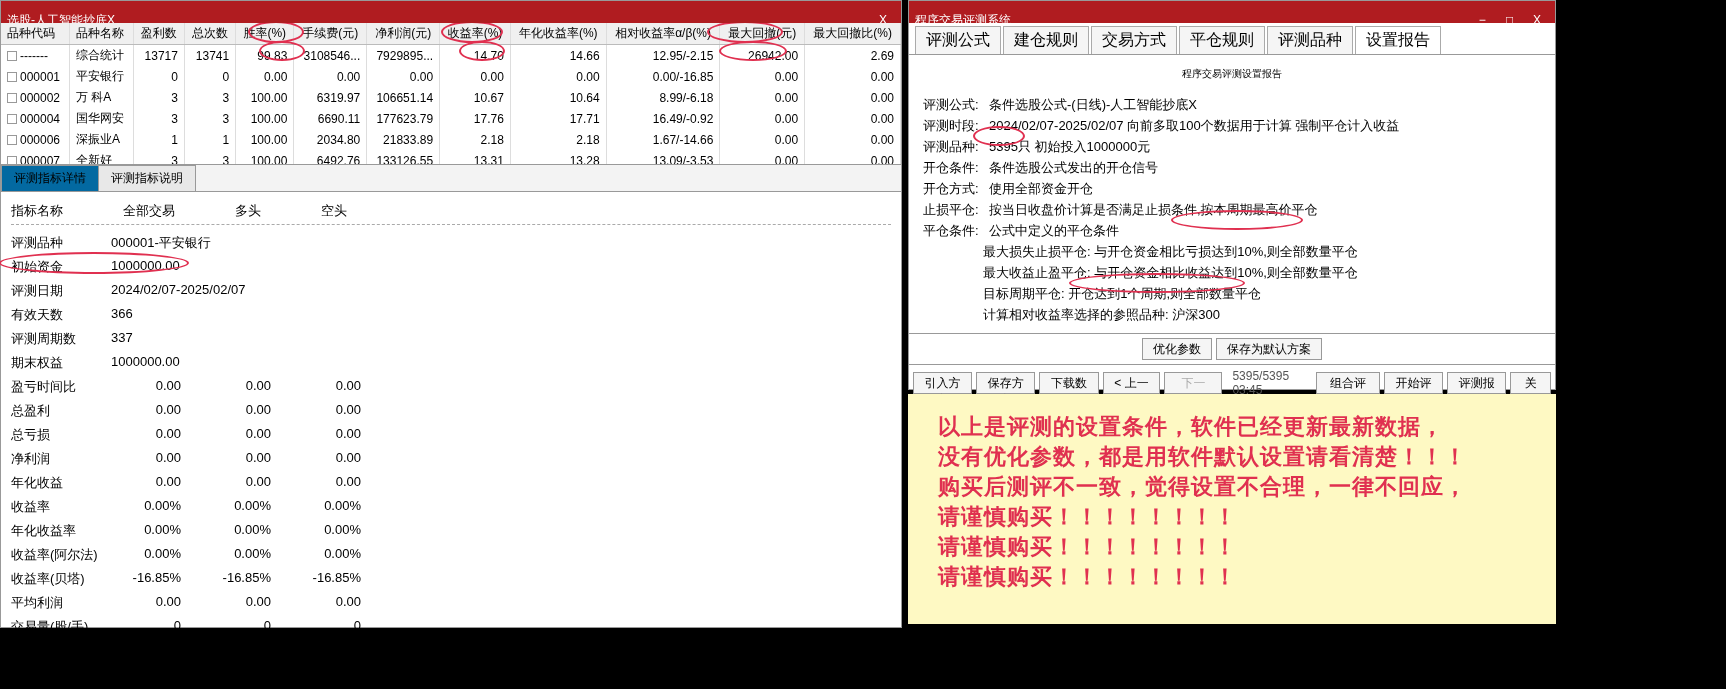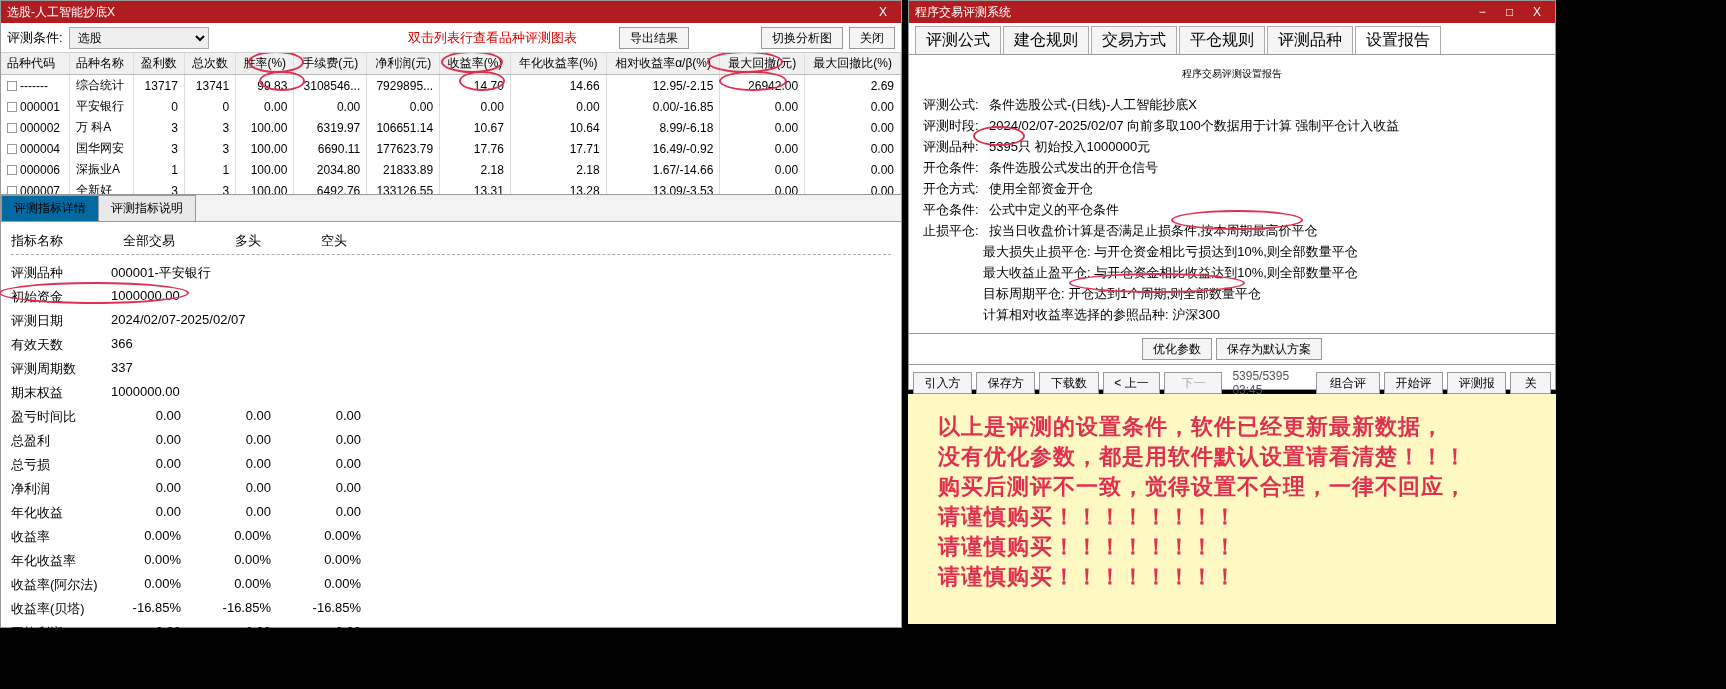--- a/index.html
+++ b/index.html
@@ -2,21 +2,21 @@
 <html><head>
 <meta charset="utf-8">
 <style>
 * { box-sizing: border-box; margin: 0; padding: 0; font-family: "Microsoft YaHei", "SimSun", sans-serif; }
 body { background: #000; width: 1726px; height: 689px; overflow: hidden; font-size: 12px; }
 
 .left-pane { position: absolute; left: 0; top: 0; width: 902px; height: 628px; background: #fff; border: 1px solid #999; }
 .right-pane { position: absolute; left: 908px; top: 0; width: 648px; height: 390px; background: #fff; border: 1px solid #999; }
 .bottom-right { position: absolute; left: 908px; top: 394px; width: 648px; height: 230px; background: #fef9c3; padding: 18px 30px; }
 
-.titlebar { background: #b01c20; color: #fff; height: 22px; line-height: 22px; padding: 0 6px; display: flex; justify-content: space-between; }
+.titlebar { background: #b01c20; color: #fff; height: 22px; line-height: 22px; padding: 8px 6px; display: flex; justify-content: space-between; }
 .titlebar .ctrls span { display: inline-block; width: 24px; text-align: center; cursor: pointer; }
 
 .toolbar { height: 30px; display: flex; align-items: center; padding: 3px 6px; gap: 6px; border-bottom: 1px solid #ccc; }
 .toolbar label { font-size: 13px; }
 .toolbar select, .toolbar input { height: 22px; border: 1px solid #aaa; font-size: 12px; padding: 0 4px; }
 .toolbar .spacer { flex: 1; }
 .toolbar .hint { color: #d00; font-size: 13px; }
 .btn { background: #f5f5f5; border: 1px solid #999; padding: 2px 10px; font-size: 12px; cursor: pointer; height: 22px; }
 
 .table-wrap { height: 142px; overflow: auto; border-bottom: 1px solid #999; position: relative; }
@@ -57,31 +57,20 @@
 
 .bottom-right p { color: #e03050; font-size: 22px; line-height: 30px; font-weight: bold; letter-spacing: 1px; }
 </style>
 </head>
 <body>
 
 <div class="left-pane">
   <div class="titlebar">
     <span>选股-人工智能抄底X</span>
     <div class="ctrls"><span>X</span></div>
-  </div>
-  <div class="toolbar">
-    <label>评测条件:</label>
-    <select style="width:140px"><option>选股</option></select>
-    <div class="spacer"></div>
-    <span class="hint">双击列表行查看品种评测图表</span>
-    <div style="width:30px"></div>
-    <button class="btn">导出结果</button>
-    <div style="width:60px"></div>
-    <button class="btn">切换分析图</button>
-    <button class="btn">关闭</button>
   </div>
   <div class="table-wrap">
     <table>
       <thead>
           <tr id="hdr-row">
             <th>品种代码</th>
             <th>品种名称</th>
             <th>盈利数</th>
             <th>总次数</th>
             <th>胜率(%)</th>
@@ -329,26 +318,26 @@
         </div>
         <div class="line">
           <span class="key">开仓条件:</span>
           <span>条件选股公式发出的开仓信号</span>
         </div>
         <div class="line">
           <span class="key">开仓方式:</span>
           <span>使用全部资金开仓</span>
         </div>
         <div class="line">
+          <span class="key">止损平仓:</span>
+          <span>按当日收盘价计算是否满足止损条件,按本周期最高价平仓</span>
+        </div>
+        <div class="line">
           <span class="key">平仓条件:</span>
           <span>公式中定义的平仓条件</span>
-        </div>
-        <div class="line">
-          <span class="key">止损平仓:</span>
-          <span>按当日收盘价计算是否满足止损条件,按本周期最高价平仓</span>
         </div>
       </div>
     <div id="report-indent">
         <div class="indent">最大损失止损平仓: 与开仓资金相比亏损达到10%,则全部数量平仓</div>
         <div class="indent">最大收益止盈平仓: 与开仓资金相比收益达到10%,则全部数量平仓</div>
         <div class="indent">目标周期平仓: 开仓达到1个周期,则全部数量平仓</div>
         <div class="indent">计算相对收益率选择的参照品种: 沪深300</div>
       </div>
     <div class="circle" style="left:64px;top:71px;width:52px;height:20px"></div>
     <div class="circle" style="left:262px;top:155px;width:132px;height:20px"></div>

